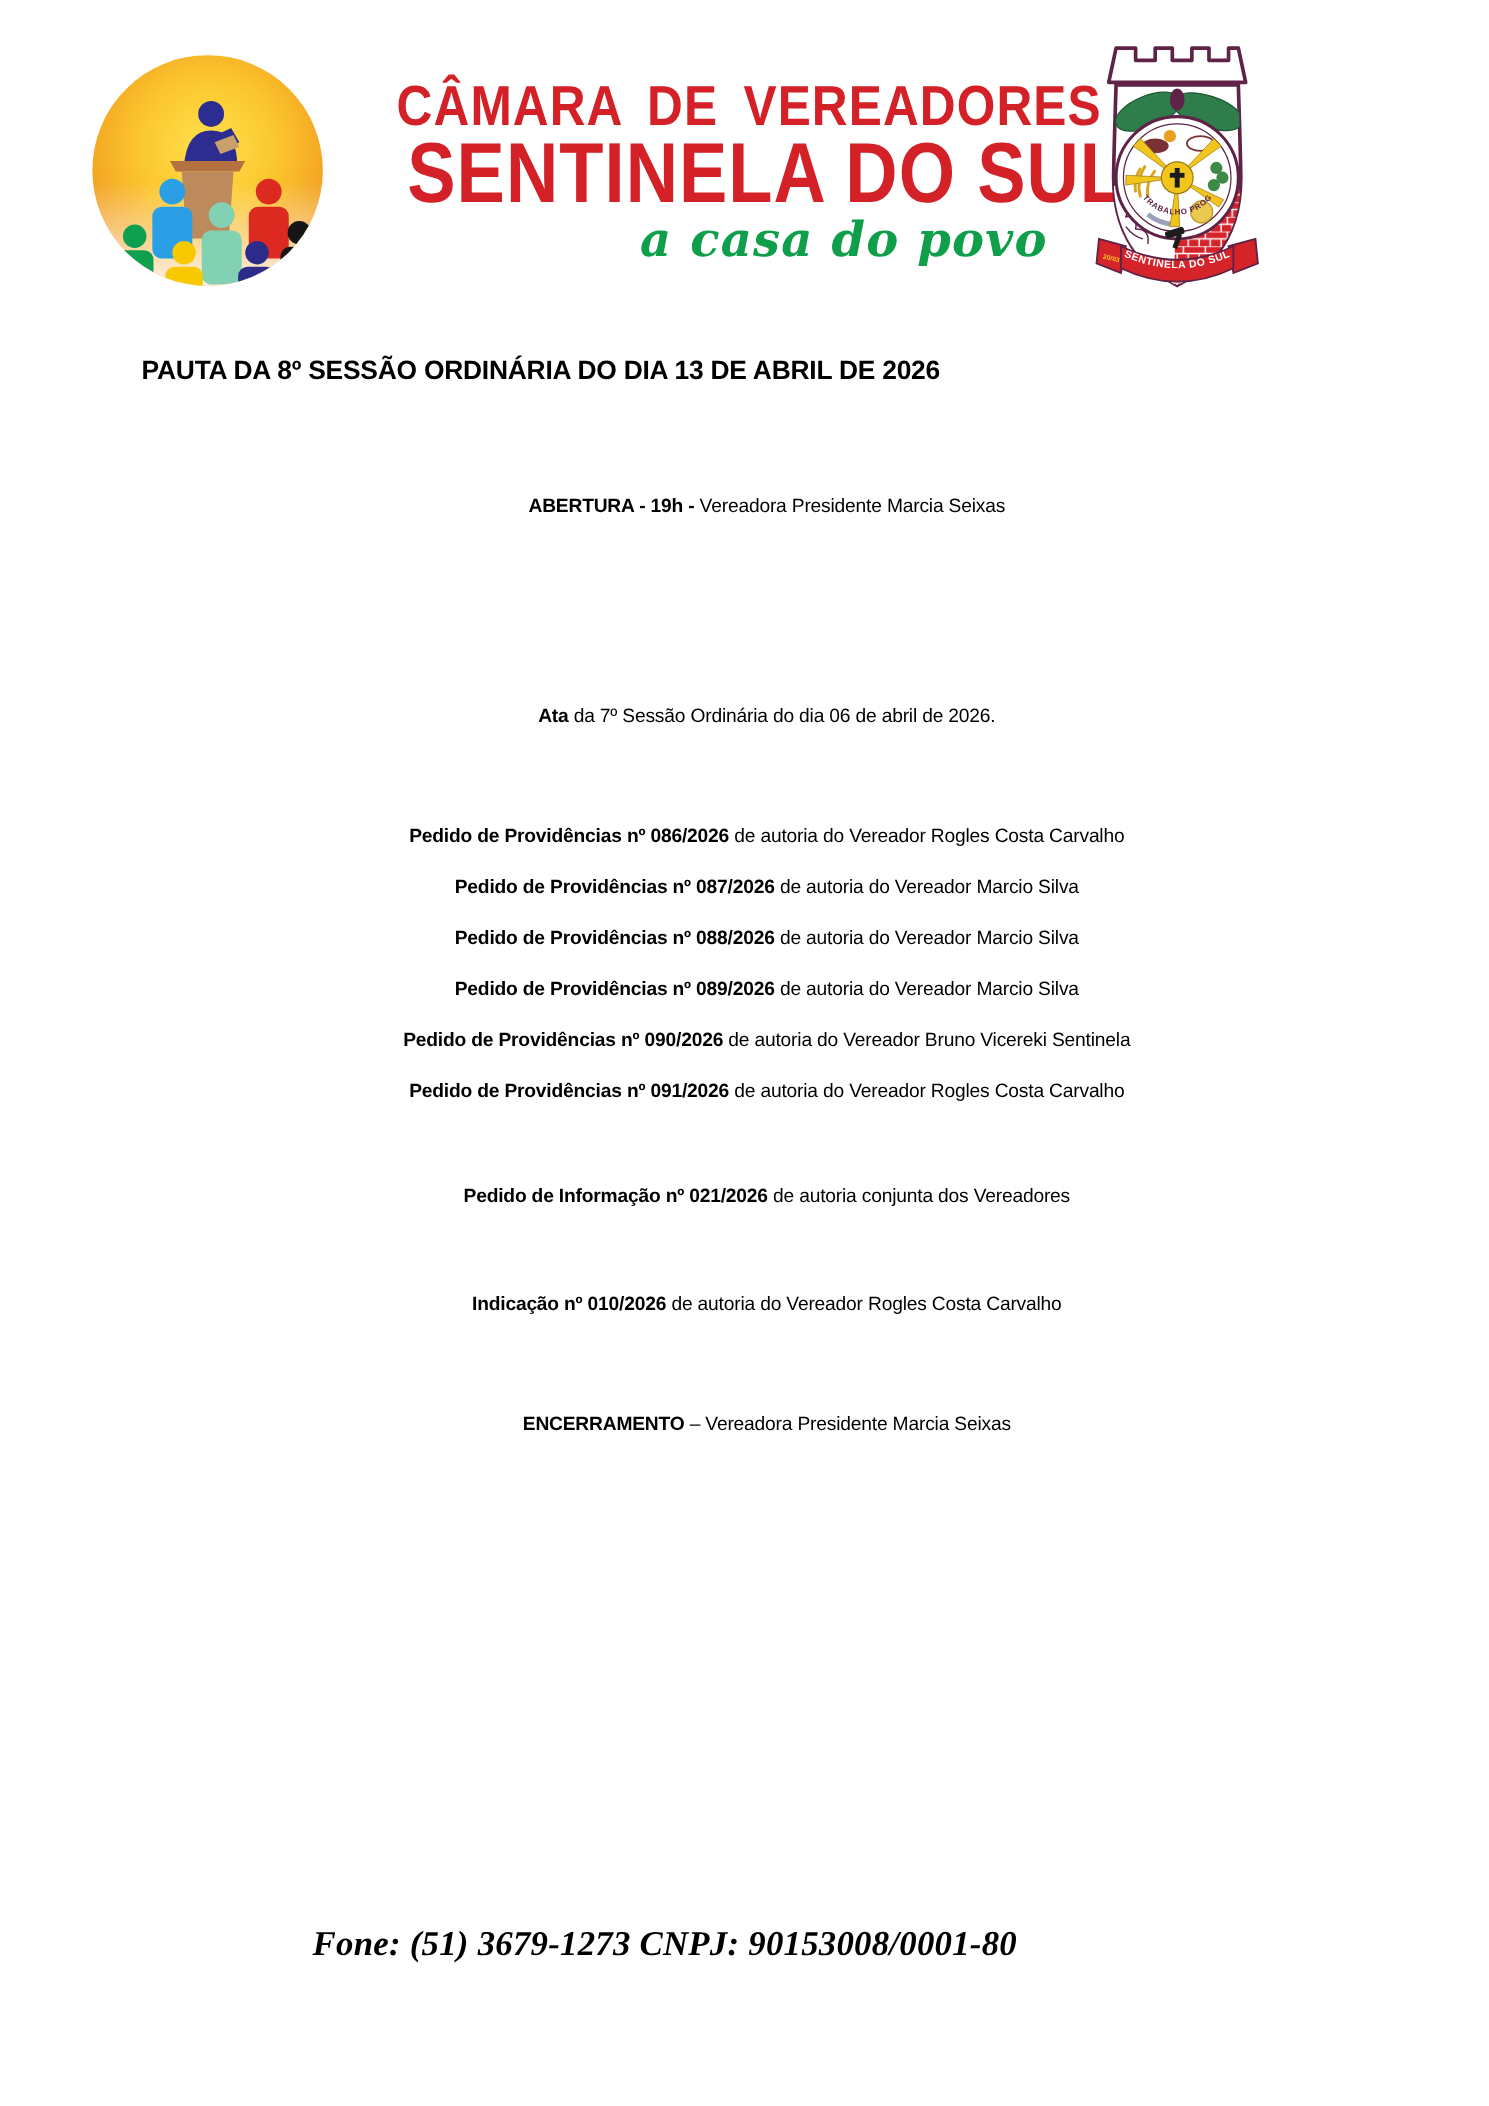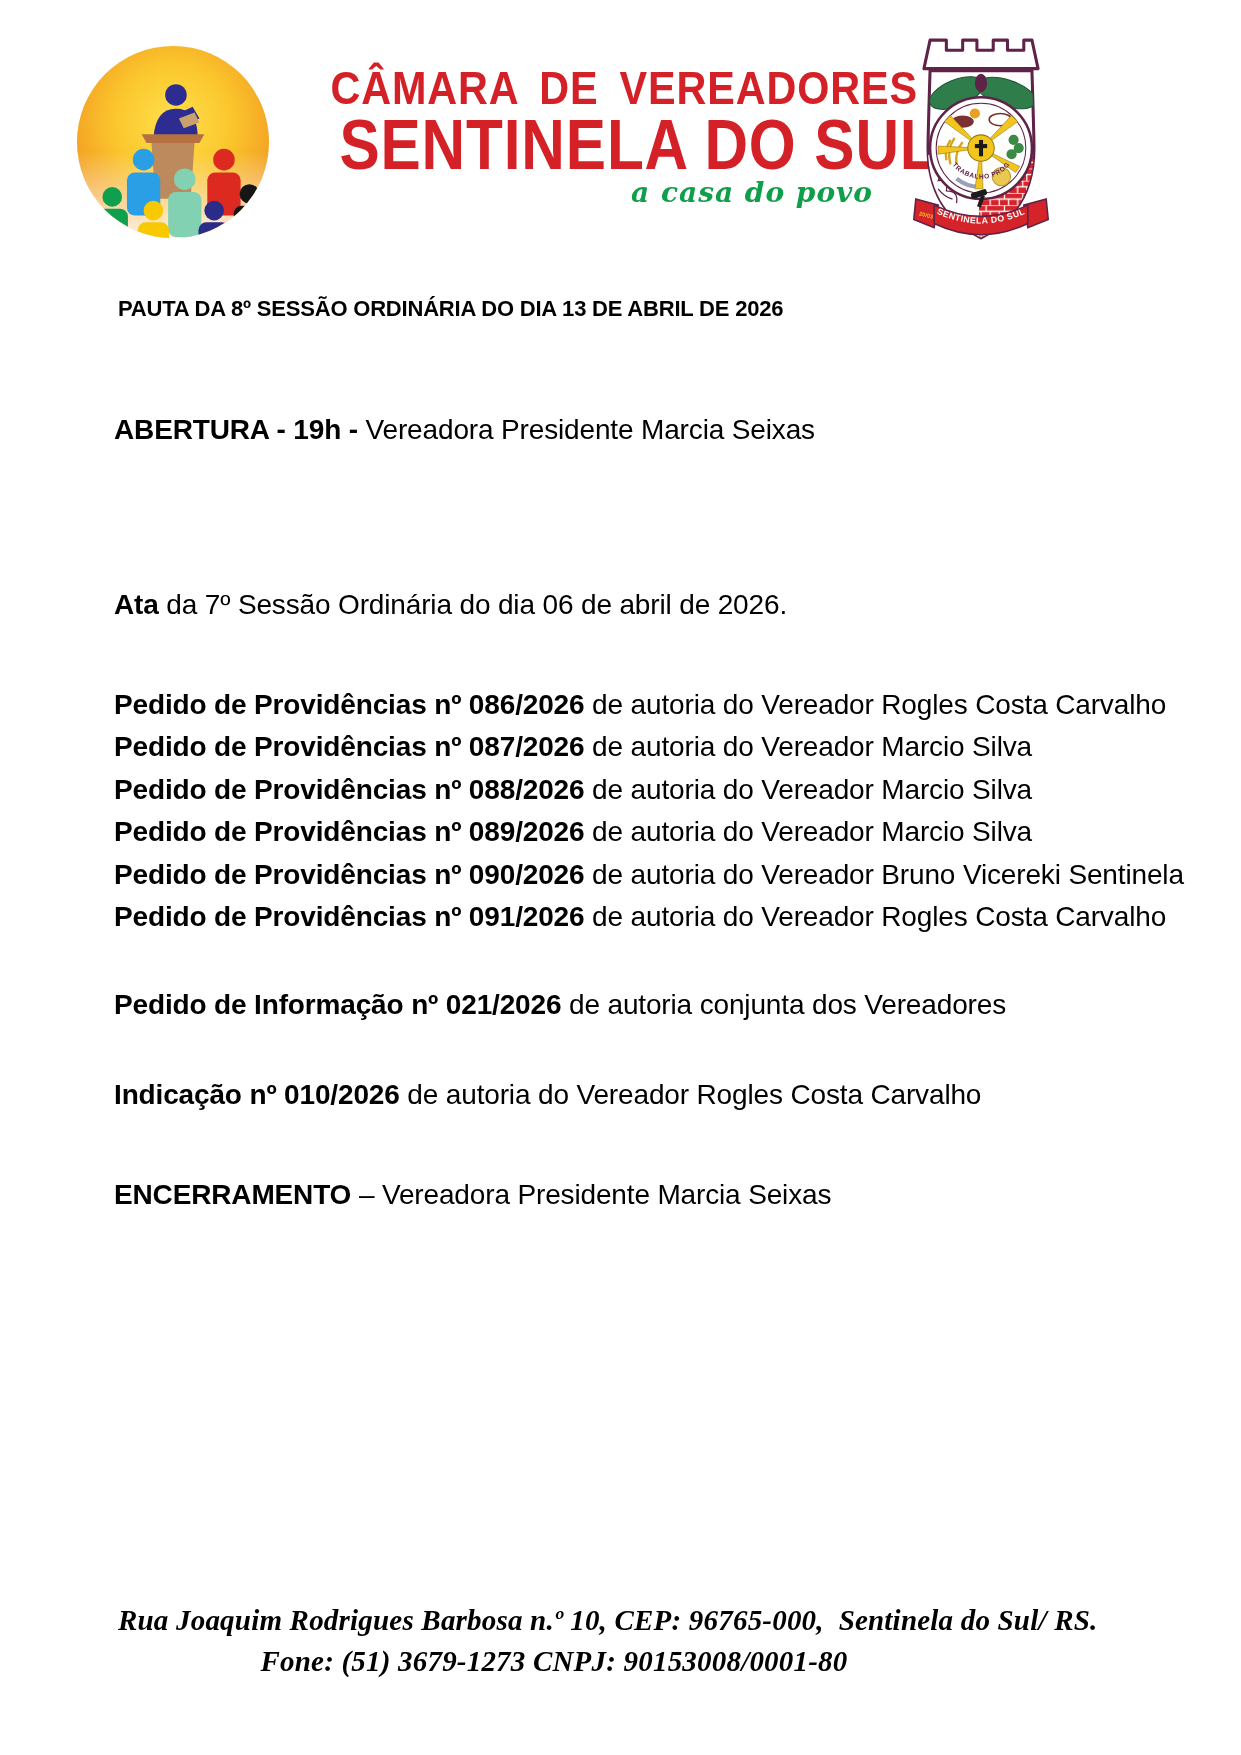--- a/index.html
+++ b/index.html
@@ -17,31 +17,31 @@
     transform:scaleX(0.88);transform-origin:center;letter-spacing:1px;word-spacing:10px;
   }
   .org-line2{
     position:absolute;left:295px;top:104px;width:592px;text-align:center;
     font-size:71px;font-weight:800;color:#d42127;white-space:nowrap;
     transform:scaleX(0.85);transform-origin:center;letter-spacing:1px;
   }
   .tagline{
     position:absolute;left:295px;top:176px;width:578px;text-align:right;
     font-family:"DejaVu Serif","Liberation Serif",serif;
-    font-size:28px;font-weight:bold;font-style:italic;color:#0f9e49;white-space:nowrap;
+    font-size:40px;font-weight:bold;font-style:italic;color:#0f9e49;white-space:nowrap;
     letter-spacing:1px;
   }
   
   .doc-title{
     position:absolute;left:118px;top:296px;width:872px;text-align:left;
     font-size:22px;font-weight:bold;letter-spacing:-0.2px;white-space:nowrap;
   }
   .par{
-    position:absolute;left:114px;width:1010px;
-    font-size:28px;letter-spacing:-0.15px;white-space:nowrap;
+    position:absolute;left:134px;width:1010px;
+    font-size:16px;letter-spacing:-0.15px;white-space:nowrap;text-align:center;
   }
   .par b{font-weight:bold;}
   .p0{top:414px}.p1{top:502px}.p2{top:589px}
   .p3{top:689px}.p4{top:731px}.p5{top:774px}
   .p6{top:816px}.p7{top:859px}.p8{top:901px}
   .p9{top:989px}.p10{top:1079px}.p11{top:1179px}
   
   .footer{
     position:absolute;left:118px;top:1600px;width:872px;text-align:center;
     font-family:"Liberation Serif",serif;font-style:italic;font-weight:bold;
@@ -192,17 +192,16 @@
   <div class="par p4"><b>Pedido de Providências nº 087/2026</b><span> de autoria do Vereador Marcio Silva</span></div>
   <div class="par p5"><b>Pedido de Providências nº 088/2026</b><span> de autoria do Vereador Marcio Silva</span></div>
   <div class="par p6"><b>Pedido de Providências nº 089/2026</b><span> de autoria do Vereador Marcio Silva</span></div>
   <div class="par p7"><b>Pedido de Providências nº 090/2026</b><span> de autoria do Vereador Bruno Vicereki Sentinela</span></div>
   <div class="par p8"><b>Pedido de Providências nº 091/2026</b><span> de autoria do Vereador Rogles Costa Carvalho</span></div>
   <div class="par p9"><b>Pedido de Informação nº 021/2026</b><span> de autoria conjunta dos Vereadores</span></div>
   <div class="par p10"><b>Indicação nº 010/2026</b><span> de autoria do Vereador Rogles Costa Carvalho</span></div>
   <div class="par p11"><b>ENCERRAMENTO</b><span> – Vereadora Presidente Marcia Seixas</span></div>
 
   <div class="footer">
-    <div class="f-line">Rua Joaquim Rodrigues Barbosa n.º 10, CEP: 96765-000,  Sentinela do Sul/ RS.</div>
     <div class="f-line">Fone: (51) 3679-1273 CNPJ: 90153008/0001-80</div>
   </div>
 
 </div>
 
 </body></html>

